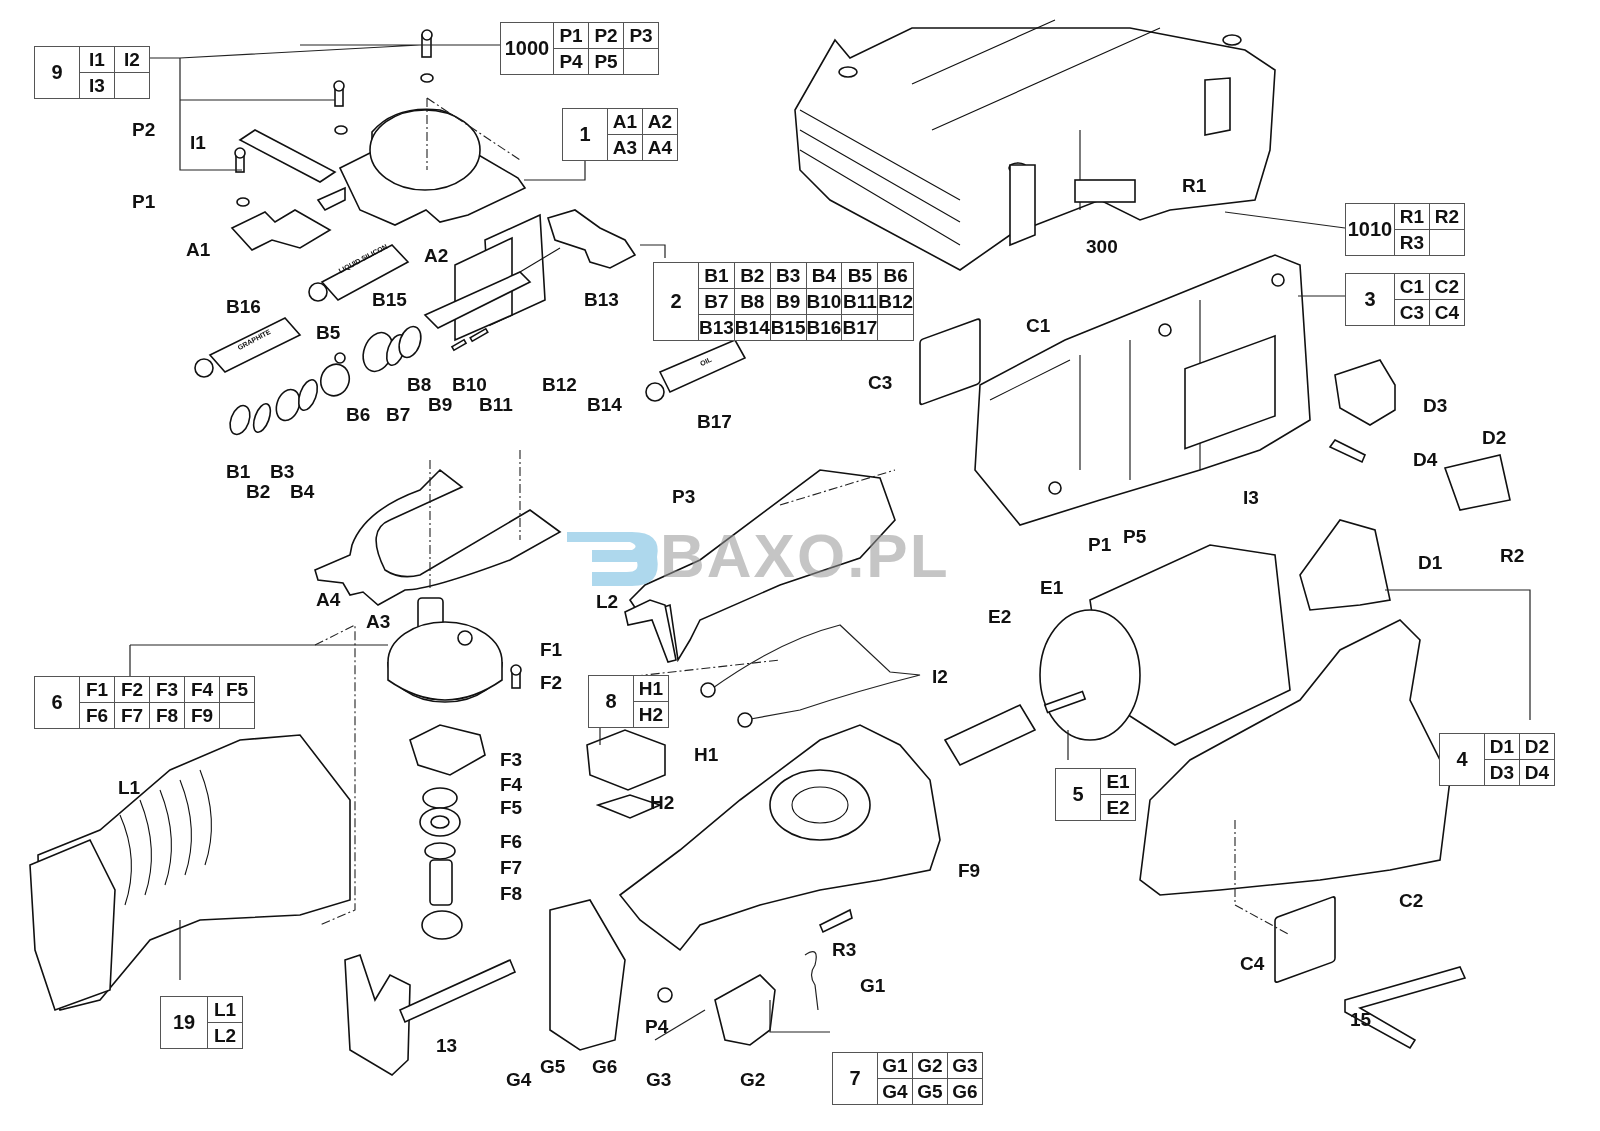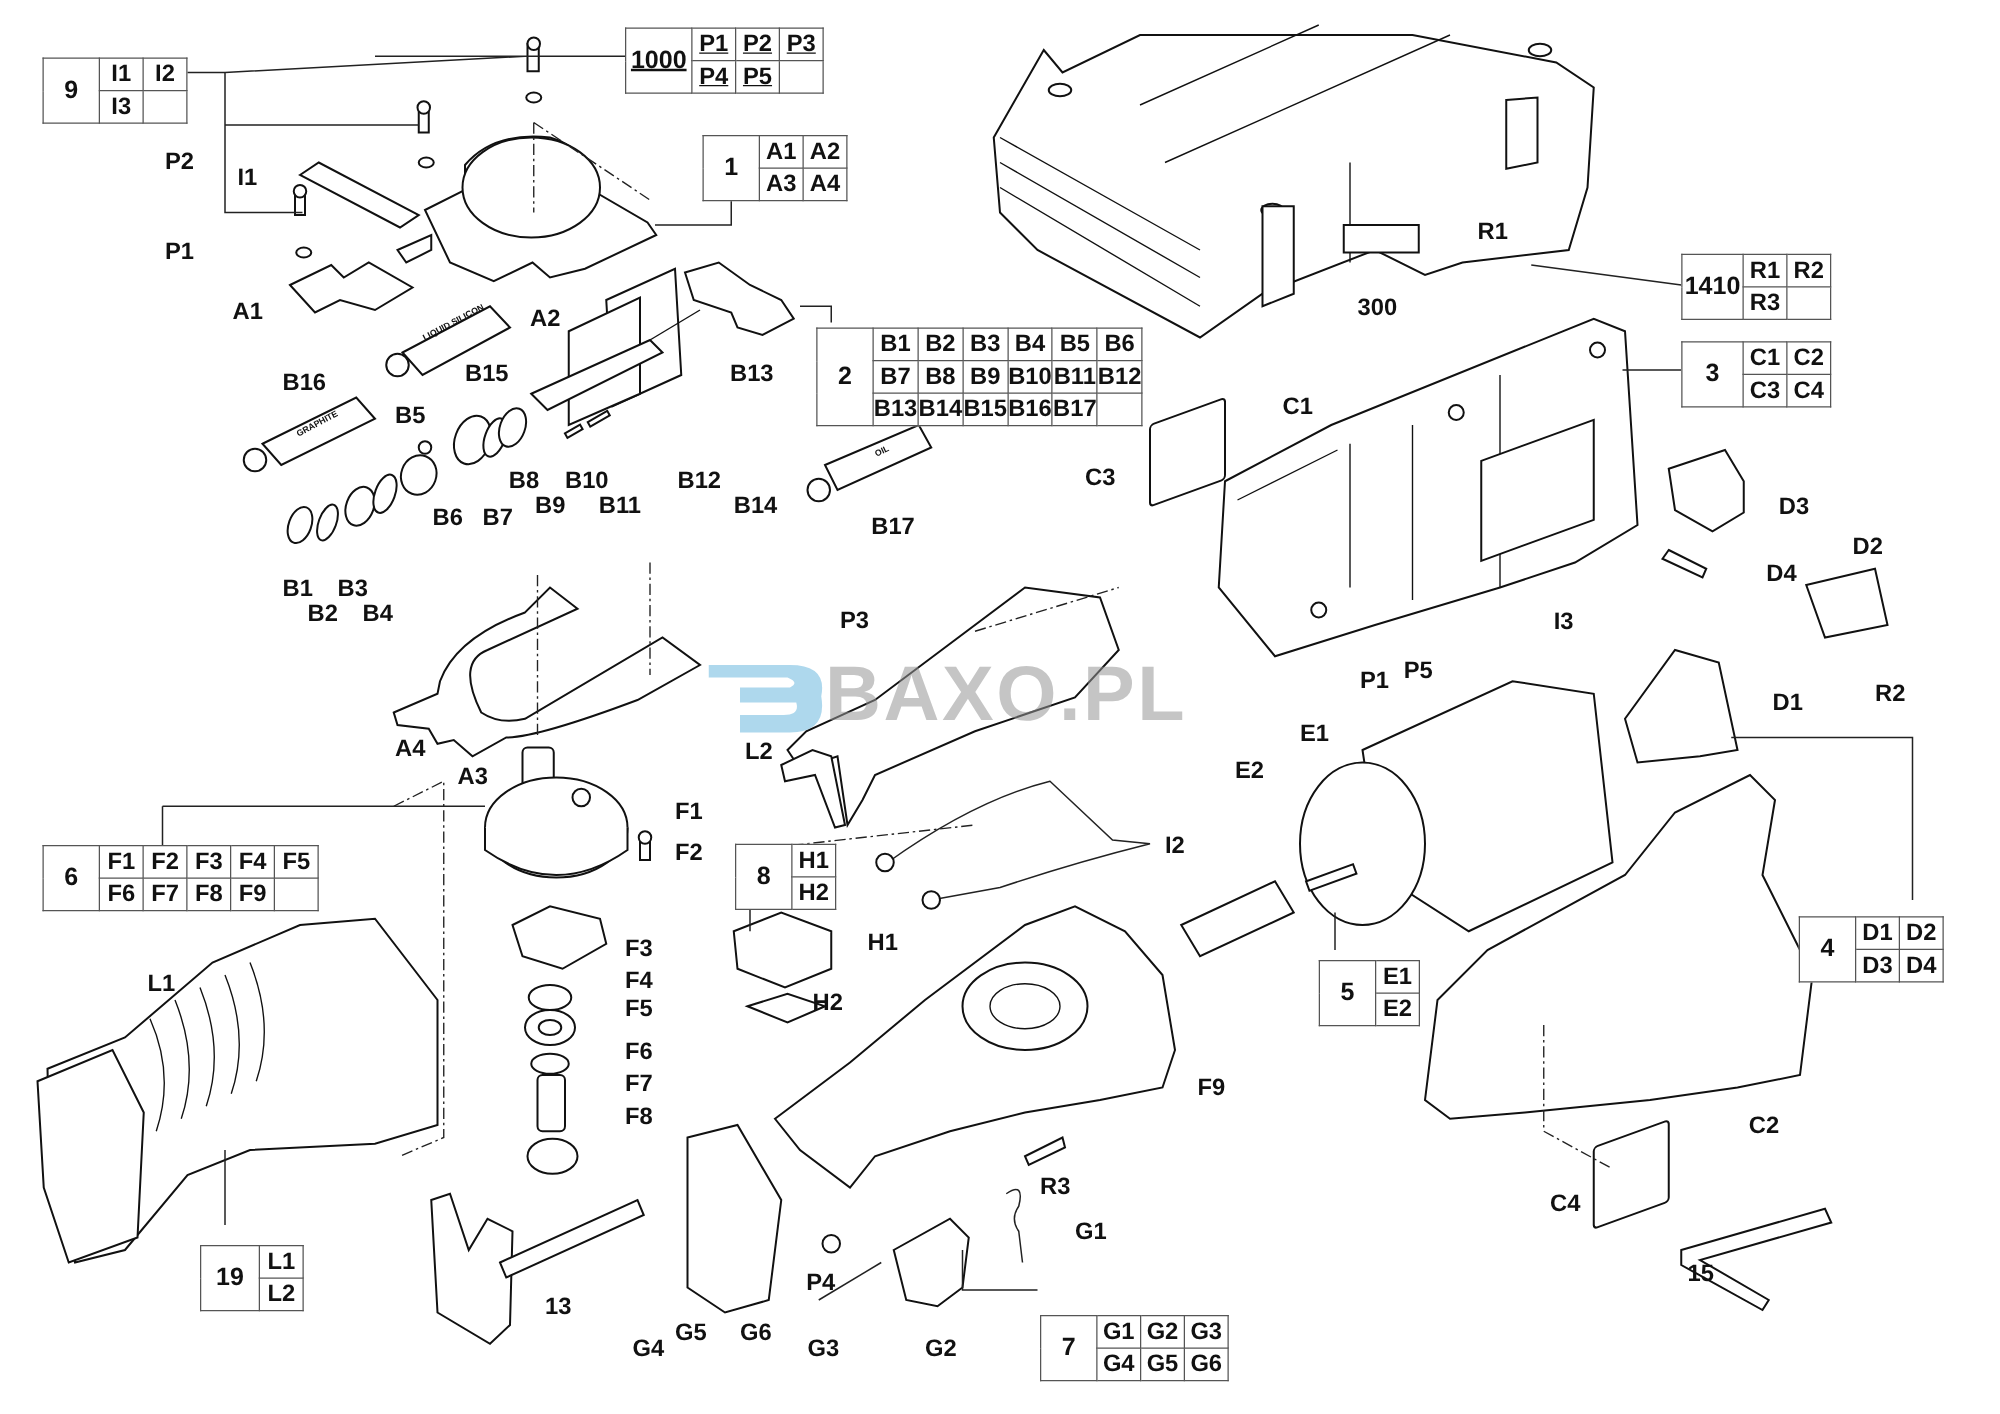--- a/index.html
+++ b/index.html
@@ -208,21 +208,21 @@
       <td>I1</td>
         <td>I2</td>
       </tr>
   <tr>
         <td>I3</td>
         <td></td>
       </tr>
 </tbody>
   </table>
 
-<table class="kit" style="left:500px;top:22px;text-decoration:underline;">
+<table class="kit" style="left:500px;top:22px;">
   <tbody>
       <tr>
         <td class="num" rowspan="2" style="min-width:52px">1000</td>
       <td>P1</td>
         <td>P2</td>
         <td>P3</td>
       </tr>
   <tr>
         <td>P4</td>
         <td>P5</td>
@@ -271,21 +271,21 @@
         <td>B16</td>
         <td>B17</td>
         <td></td>
       </tr>
 </tbody>
   </table>
 
 <table class="kit" style="left:1345px;top:203px;">
   <tbody>
       <tr>
-        <td class="num" rowspan="2" style="min-width:48px">1410</td>
+        <td class="num" rowspan="2" style="min-width:48px">1010</td>
       <td>R1</td>
         <td>R2</td>
       </tr>
   <tr>
         <td>R3</td>
         <td></td>
       </tr>
 </tbody>
   </table>
 

